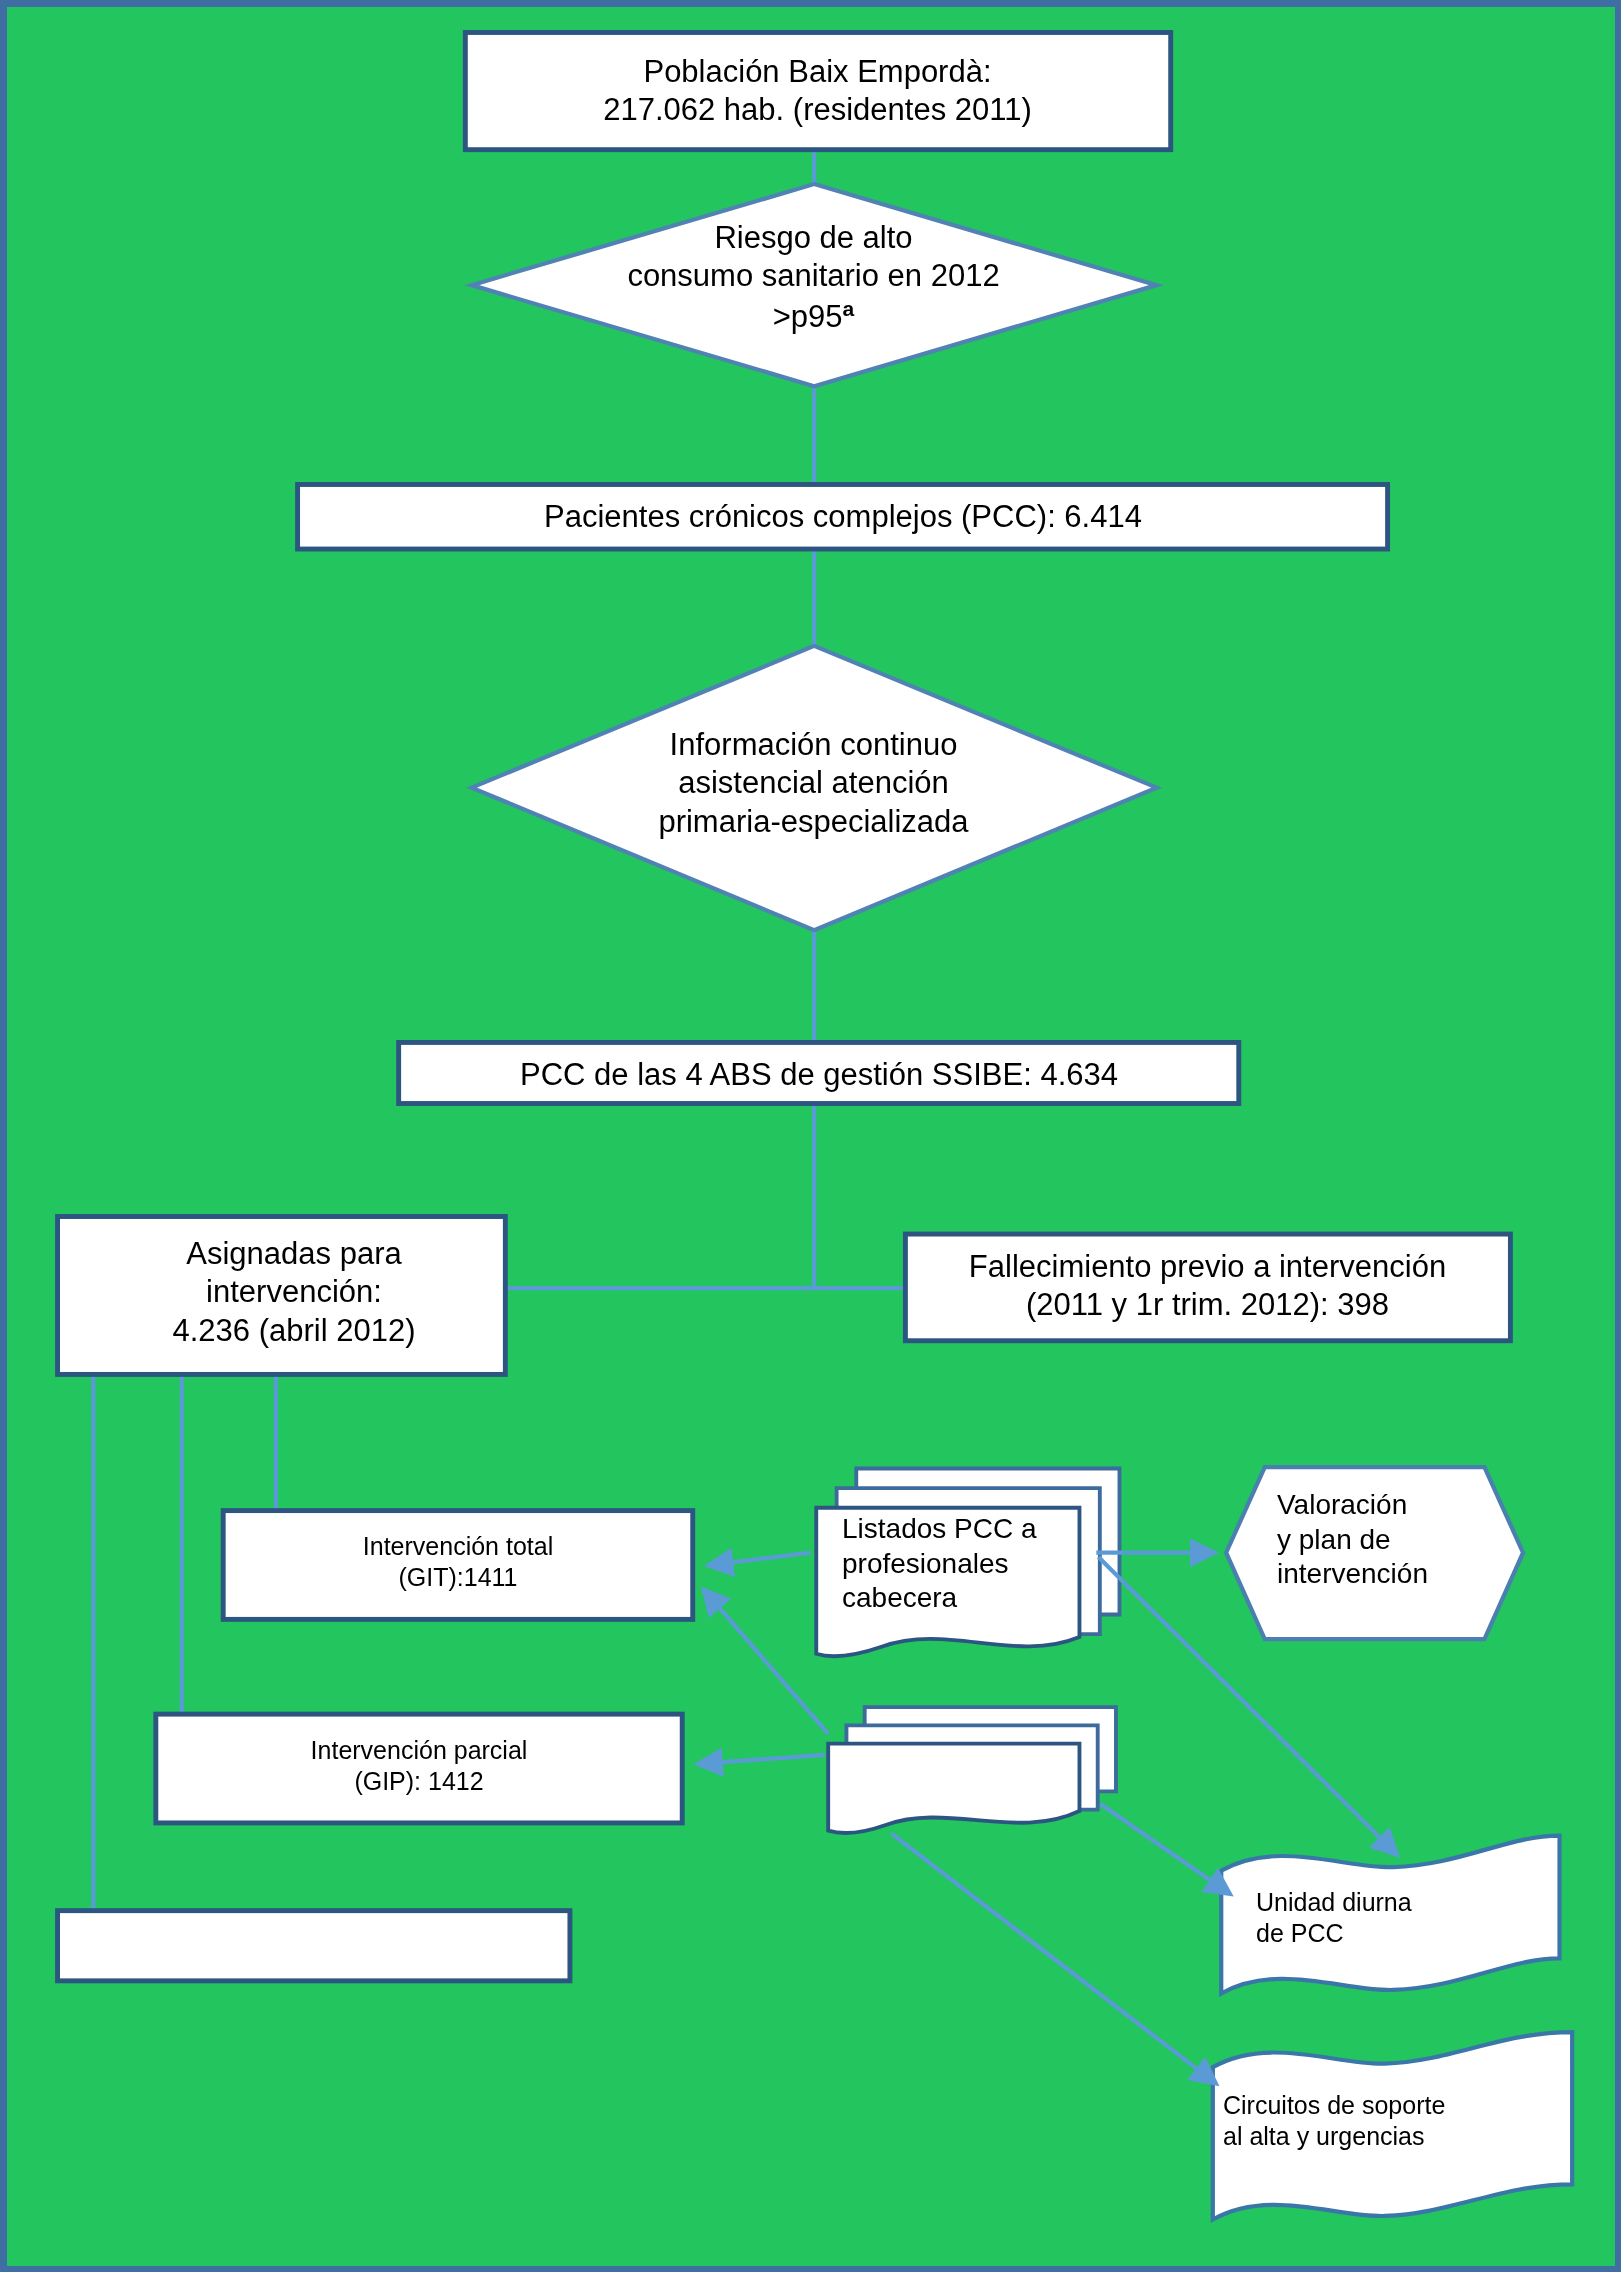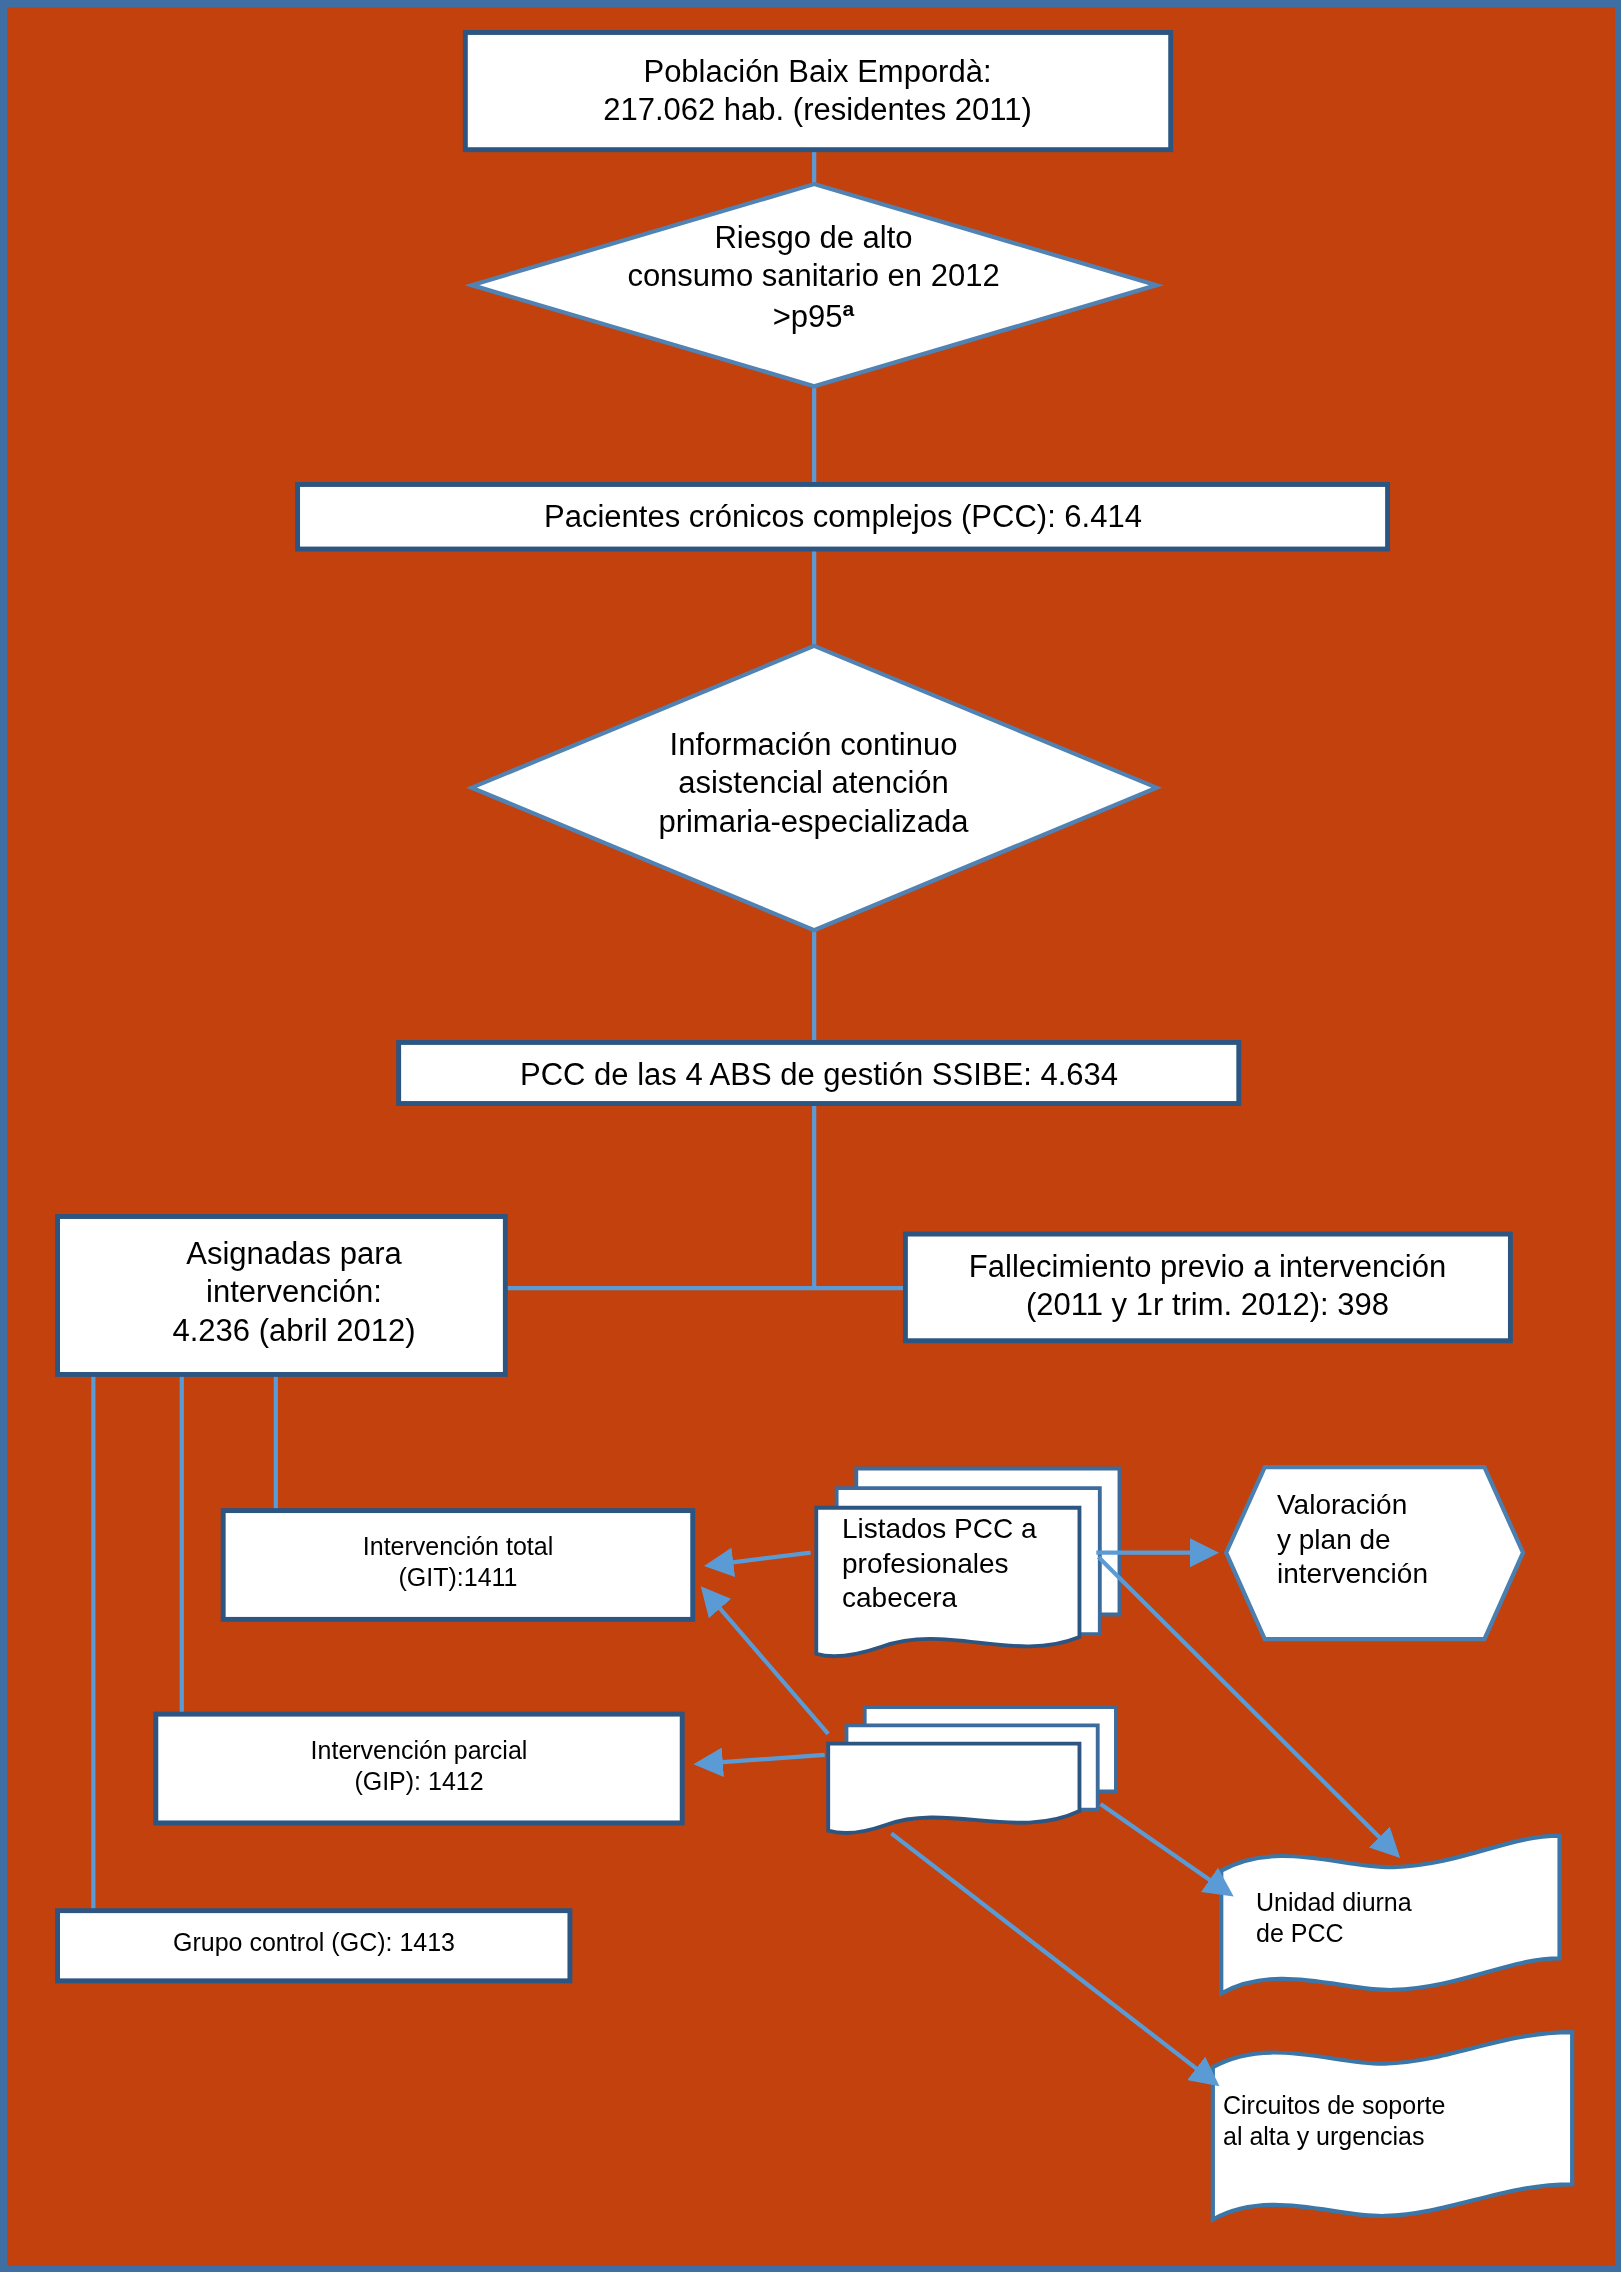--- a/index.html
+++ b/index.html
@@ -4,21 +4,21 @@
 <style>
   html, body {
     margin: 0;
     padding: 0;
     background: #ffffff;
   }
   #page {
     position: relative;
     width: 1622px;
     height: 2273px;
-    background: #c2410c;
+    background: #22c55e;
     box-sizing: border-box;
     font-family: "Liberation Sans", sans-serif;
   }
   #frame {
     position: absolute;
     left: 0; top: 0;
     width: 1622px;
     height: 2273px;
     box-sizing: border-box;
     border: 7.7px solid #3f6ea3;
@@ -206,21 +206,20 @@
   <div class="label lbl-lg" style="left:399px; top:1056px; width:840px;"><span>PCC de las 4 ABS de gestión SSIBE: 4.634</span></div>
 
   <div class="label lbl-lg" style="left:70px; top:1235px; width:448px;"><span>Asignadas para</span><br><span>intervención:</span><br><span>4.236 (abril 2012)</span></div>
 
   <div class="label lbl-lg" style="left:905px; top:1248px; width:605px;"><span>Fallecimiento previo a intervención</span><br><span>(2011 y 1r trim. 2012): 398</span></div>
 
   <div class="label lbl-md" style="left:223px; top:1531px; width:470px;"><span>Intervención total</span><br><span>(GIT):1411</span></div>
 
   <div class="label lbl-md" style="left:156px; top:1735px; width:526px;"><span>Intervención parcial</span><br><span>(GIP): 1412</span></div>
 
-  <div class="label lbl-md" style="left:58px; top:1927px; width:512px;"><span>Grupo control (GC): 1413</span></div>
 
   <div class="label lbl-sm lbl-left" style="left:842px; top:1512px; width:281px;"><span>Listados PCC a</span><br><span>profesionales</span><br><span>cabecera</span></div>
 
 
   <div class="label lbl-sm lbl-left" style="left:1277px; top:1488px; width:246px;"><span>Valoración</span><br><span>y plan de</span><br><span>intervención</span></div>
 
   <div class="label lbl-md lbl-left" style="left:1256px; top:1887px; width:295px;"><span>Unidad diurna</span><br><span>de PCC</span></div>
 
   <div class="label lbl-md lbl-left" style="left:1223px; top:2090px; width:351px;"><span>Circuitos de soporte</span><br><span>al alta y urgencias</span></div>
 

